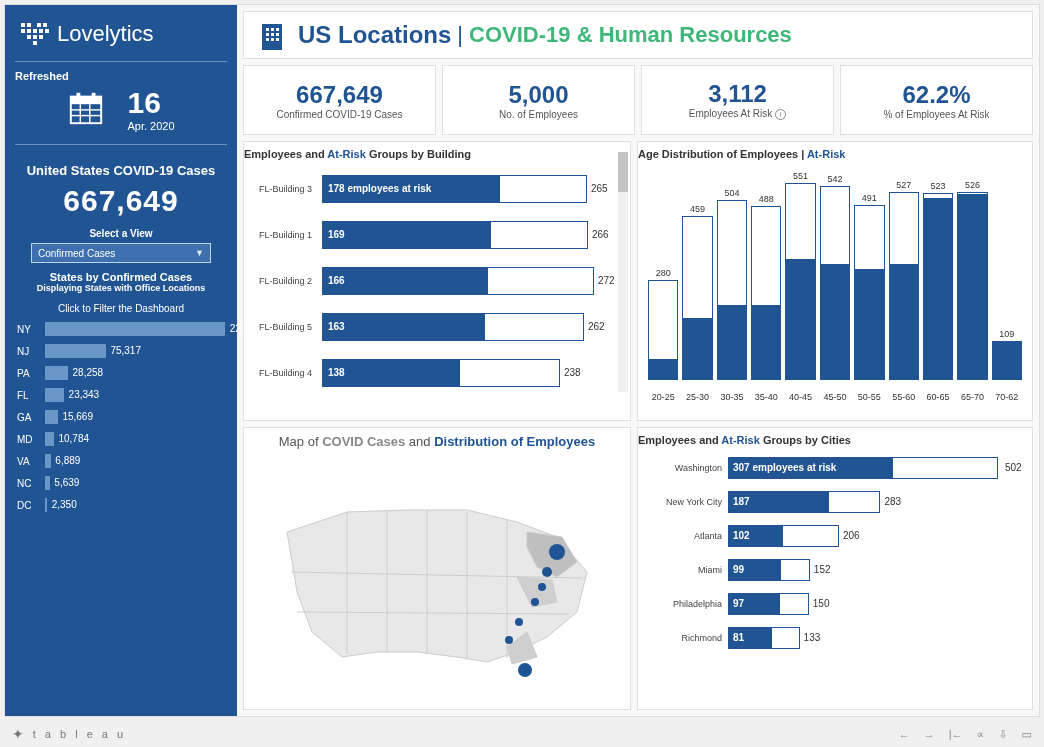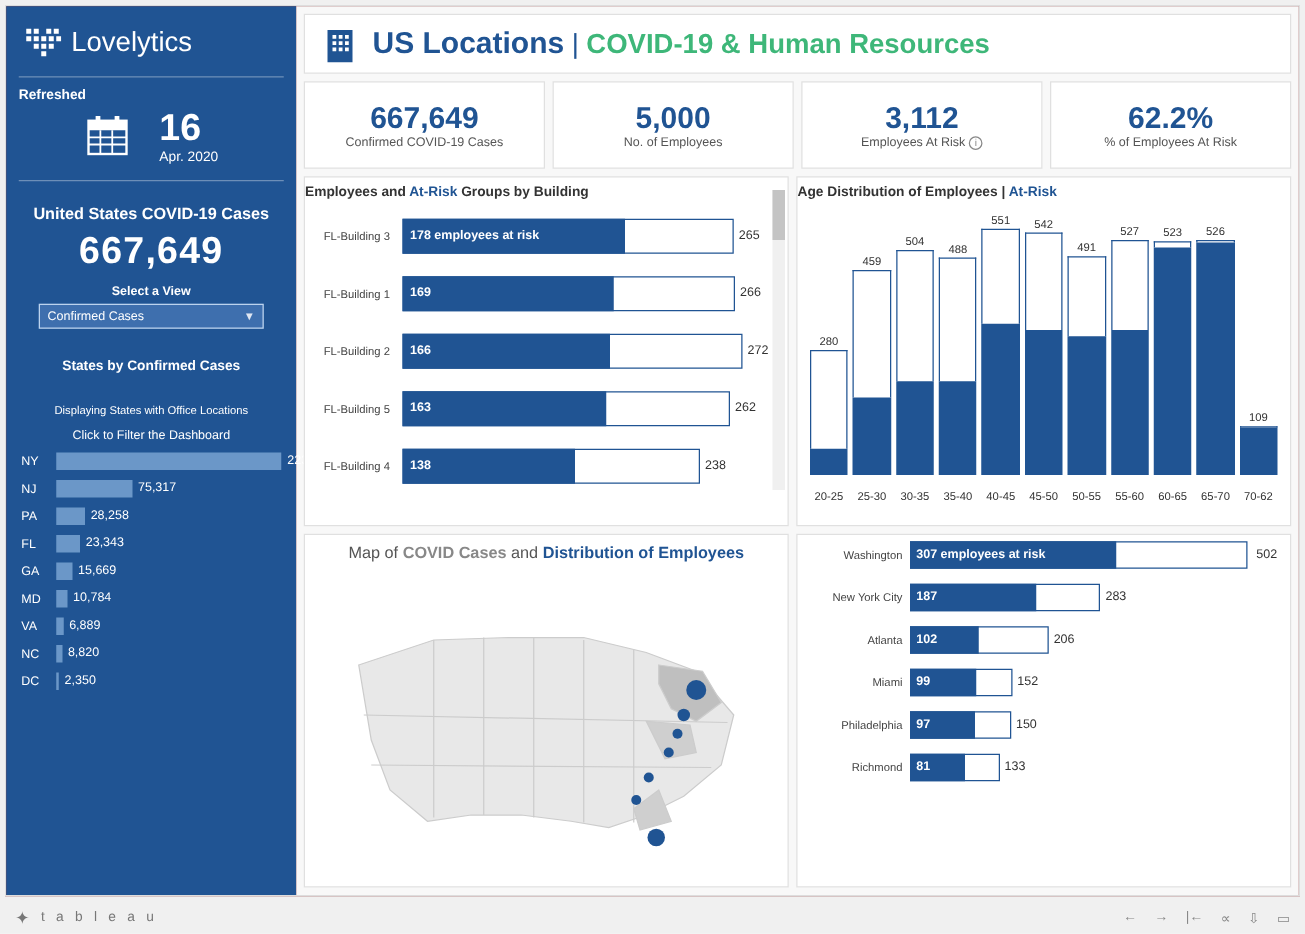--- a/index.html
+++ b/index.html
@@ -13,22 +13,22 @@
   .refreshed { font-size:11px; font-weight:600; margin-bottom:6px; }
   .date-row { display:flex; align-items:center; justify-content:center; gap:22px; margin-bottom:8px;}
   .cal-icon svg { width:38px; height:38px; }
   .day-num { font-size:30px; font-weight:700; line-height:1; text-align:left;}
   .month { font-size:11px; display:block; margin-top:2px;}
   .side-title { text-align:center; font-size:13px; font-weight:700; margin-top:10px; margin-bottom:6px;}
   .side-big { text-align:center; font-size:30px; font-weight:800; letter-spacing:1px; margin-bottom:10px;}
   .select-label { text-align:center; font-size:10px; font-weight:600; margin-bottom:4px;}
   .select { width:180px; margin:0 auto 8px auto; background:#3e6fae; border:1px solid #bcd3ee; height:20px; font-size:10px; color:#fff; display:flex; align-items:center; justify-content:space-between; padding:0 6px; cursor:pointer;}
   .select span.arrow{font-size:9px; color:#e0e7f2;}
-  .side-sub1 { text-align:center; font-size:11px; font-weight:700; margin-top:16px;}
-  .side-sub2 { text-align:center; font-size:9px; font-weight:400; margin-bottom:10px;margin-top:24px;}
+  .side-sub1 { text-align:center; font-size:11px; font-weight:700; margin-top:0;}
+  .side-sub2 { text-align:center; font-size:9px; font-weight:700; margin-bottom:10px;}
   .side-click { text-align:center; font-size:10px; margin-bottom:8px;}
   .state-list { display:flex; flex-direction:column; gap:8px; padding:0 2px;}
   .state-row { display:flex; align-items:center; gap:6px; font-size:10px;}
   .state-code{ width:22px; text-align:left; flex:0 0 auto;}
   .state-bar-wrap{ flex:1; position:relative; height:14px;}
   .state-bar{ position:absolute; left:0; top:0; bottom:0; background:#6b97c8;}
   .state-val{ position:absolute; left:0; top:0; height:14px; line-height:14px; font-size:10px; padding-left:3px; white-space:nowrap;}
   
   .main { flex:1; background:#f8f8f8; display:flex; flex-direction:column; gap:6px; padding:6px; overflow:hidden;}
   .panel { background:#fff; border:1px solid #e0e0e0; }
@@ -190,21 +190,21 @@
           <span class="state-code">VA</span>
           <div class="state-bar-wrap">
             <div class="state-bar" style="width:3.079694757500302%"></div>
             <span class="state-val" style="left:4.079694757500302%">6,889</span>
           </div>
         </div>
         <div class="state-row">
           <span class="state-code">NC</span>
           <div class="state-bar-wrap">
             <div class="state-bar" style="width:2.520888189511424%"></div>
-            <span class="state-val" style="left:3.520888189511424%">8,820</span>
+            <span class="state-val" style="left:3.520888189511424%">5,639</span>
           </div>
         </div>
         <div class="state-row">
           <span class="state-code">DC</span>
           <div class="state-bar-wrap">
             <div class="state-bar" style="width:1.0505563478190898%"></div>
             <span class="state-val" style="left:2.05055634781909%">2,350</span>
           </div>
         </div>
       </div>
@@ -435,20 +435,23 @@
               <circle cx="285" cy="105" r="4"></circle>
                 <circle cx="278" cy="120" r="4"></circle>
               <circle cx="262" cy="140" r="4"></circle>
                 <circle cx="252" cy="158" r="4"></circle>
               <circle cx="268" cy="188" r="7"></circle>
             </g>
           </svg>
         </div>
       </div>
       <div class="panel city-panel">
+        <div class="chart-title">
+          <span>Employees and </span><span class="hl">At-Risk</span><span> Groups by Cities</span>
+        </div>
         <div class="city-body" id="city-body">
             <div class="c-row">
               <div class="c-label">Washington</div>
               <div class="c-bar-wrap">
                 <div class="c-outer" style="width:270.3076923076923px"></div>
                 <div class="c-inner" style="width:165.30769230769232px"></div>
                 <span class="c-text">307 employees at risk</span>
                 <span class="c-total" style="left:273px">502</span>
               </div>
             </div>

